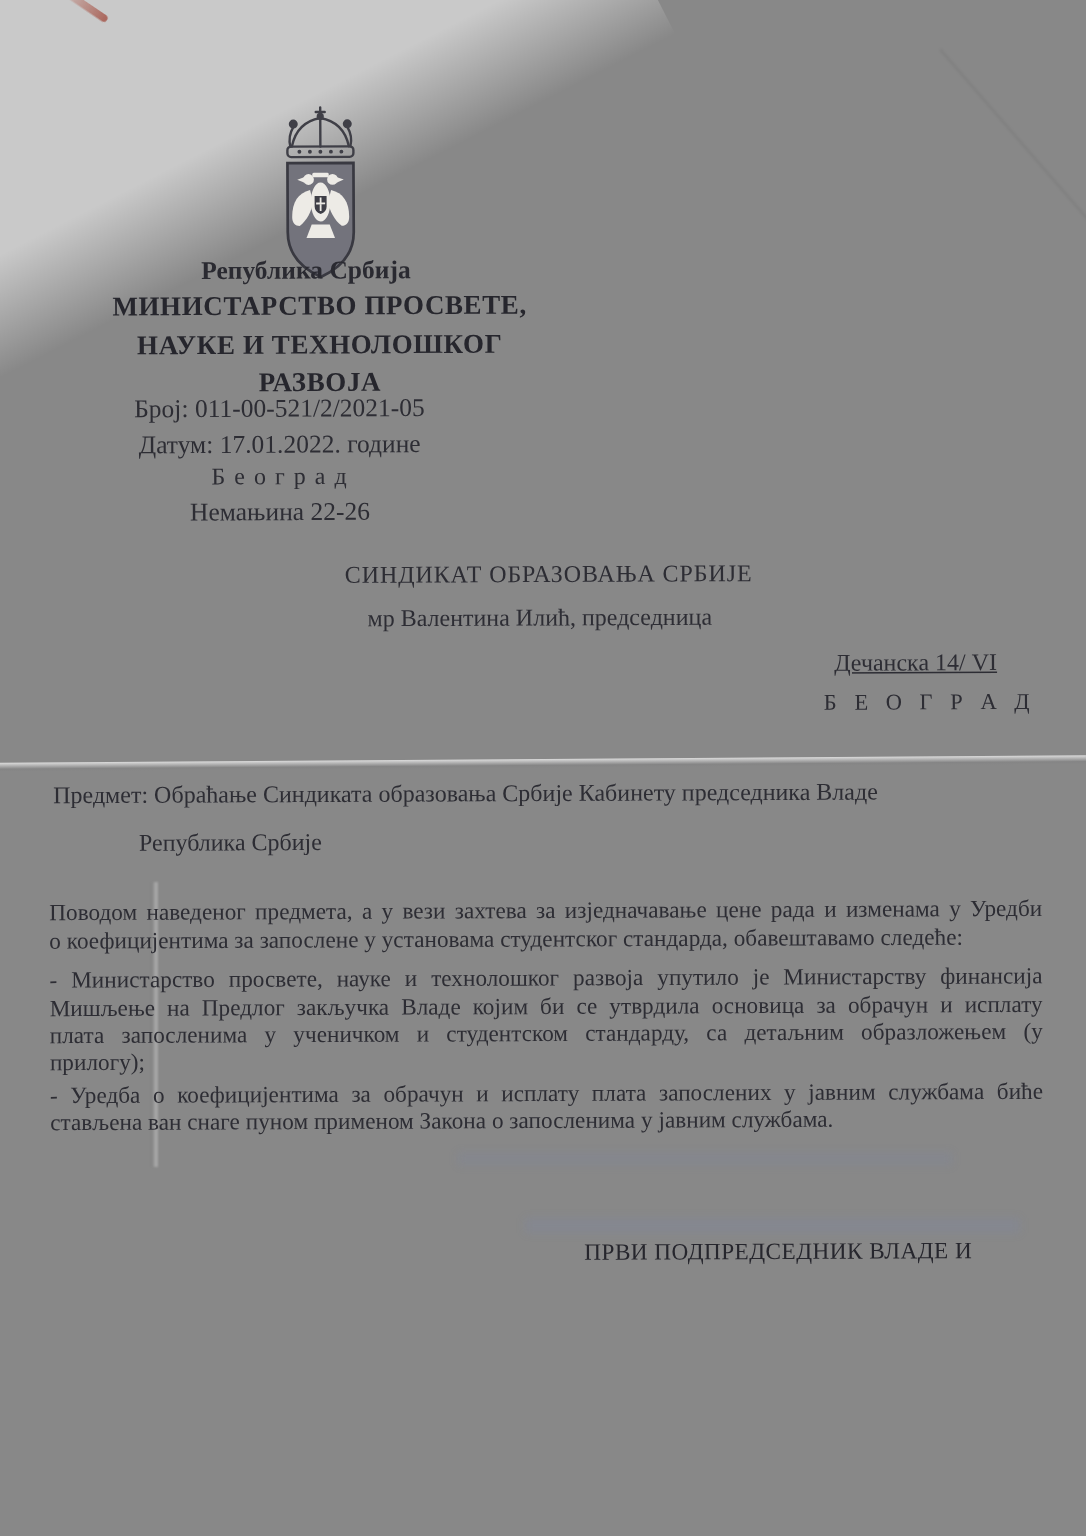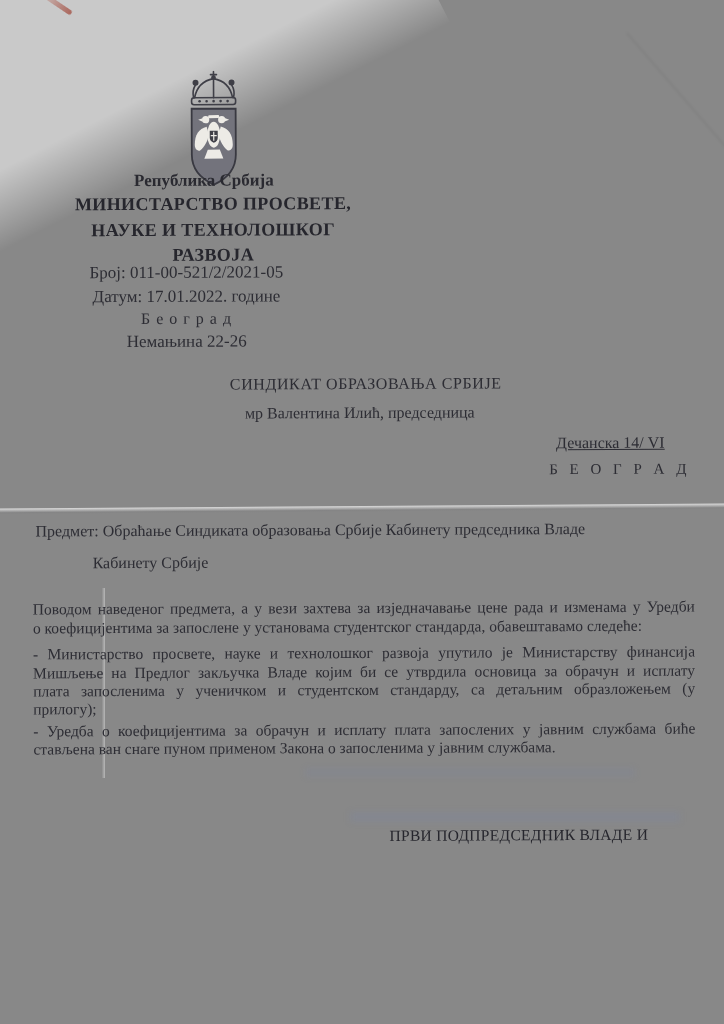--- a/index.html
+++ b/index.html
@@ -122,21 +122,21 @@
     <div class="t ctr lh-date">Датум: 17.01.2022. године</div>
     <div class="t ctr lh-city">Б е о г р а д</div>
     <div class="t ctr lh-street">Немањина 22-26</div>
 
     <div class="t rec-org">СИНДИКАТ ОБРАЗОВАЊА СРБИЈЕ</div>
     <div class="t rec-person">мр Валентина Илић, председница</div>
     <div class="t rec-street">Дечанска 14/ VI</div>
     <div class="t rec-city">Б Е О Г Р А Д</div>
 
     <div class="t subj1">Предмет: Обраћање Синдиката образовања Србије Кабинету председника Владе</div>
-    <div class="t subj2">Кабинету Србије</div>
+    <div class="t subj2">Република Србије</div>
 
     <div class="t body-line bl0 full">Поводом наведеног предмета, а у вези захтева за изједначавање цене рада и изменама у Уредби</div>
     <div class="t body-line bl1">о коефицијентима за запослене у установама студентског стандарда, обавештавамо следеће:</div>
     <div class="t body-line bl2 full">- Министарство просвете, науке и технолошког развоја упутило је Министарству финансија</div>
     <div class="t body-line bl3 full">Мишљење на Предлог закључка Владе којим би се утврдила основица за обрачун и исплату</div>
     <div class="t body-line bl4 full">плата запосленима у ученичком и студентском стандарду, са детаљним образложењем (у</div>
     <div class="t body-line bl5">прилогу);</div>
     <div class="t body-line bl6 full">- Уредба о коефицијентима за обрачун и исплату плата запослених у јавним службама биће</div>
     <div class="t body-line bl7">стављена ван снаге пуном применом Закона о запосленима у јавним службама.</div>
 

